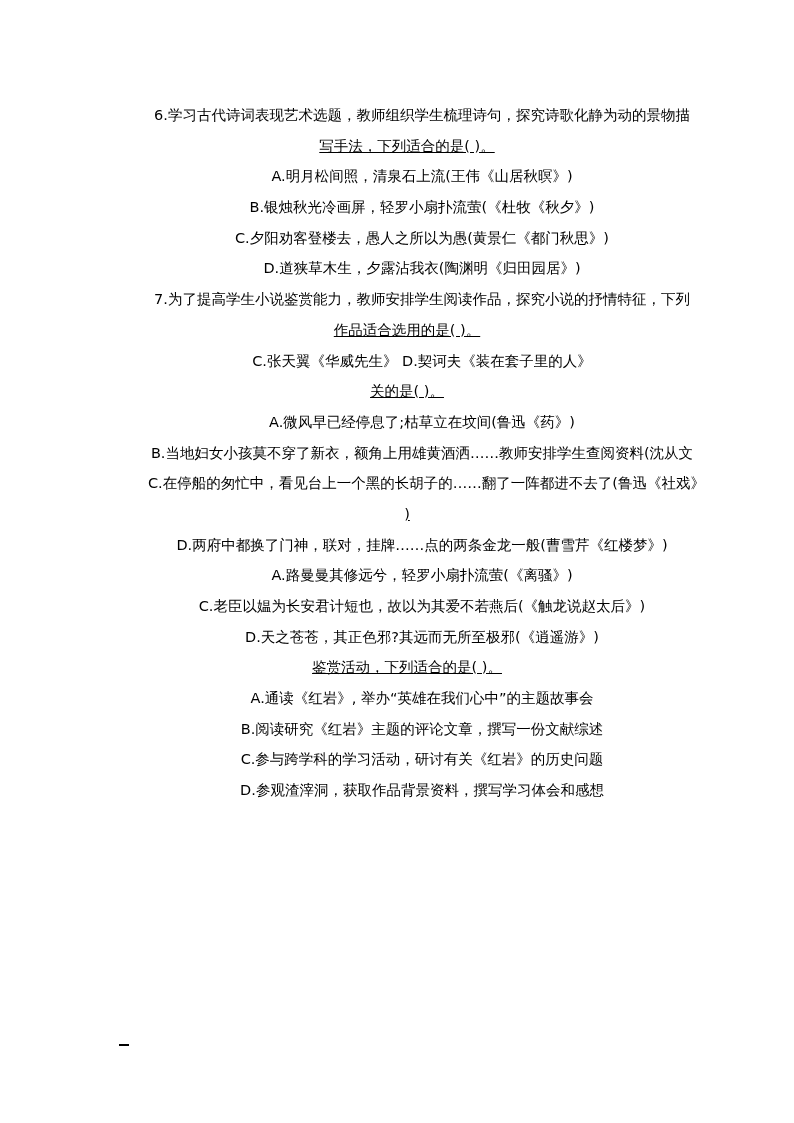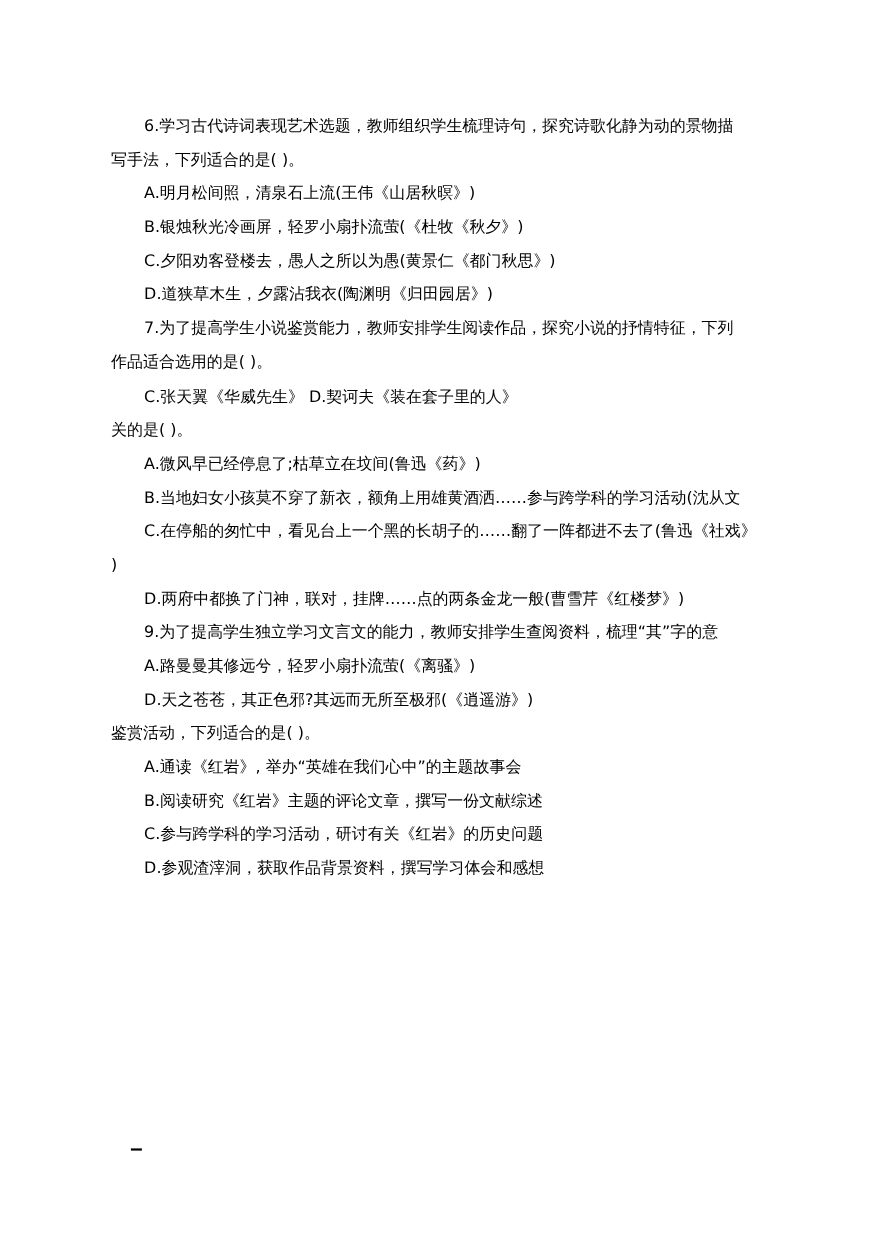--- a/index.html
+++ b/index.html
@@ -10,36 +10,38 @@
     body {
       width: 794px;
       height: 1123px;
       position: relative;
       overflow: hidden;
       font-family: "DejaVu Sans", "Liberation Sans", sans-serif;
       color: #000000;
     }
     .page {
       position: absolute;
-      left: 101px;
+      left: 118px;
       top: 100px;
       width: 578px;
+      text-align: center;
     }
     .line {
       font-size: 14.5px;
       line-height: 30.7px;
       height: 30.7px;
       white-space: nowrap;
       letter-spacing: 0px;
     }
     .indent {
       padding-left: 30px;
     }
     .cont {
       padding-left: 0;
+      text-decoration: underline;
     }
     .footer-dash {
       position: absolute;
       left: 119px;
       top: 1044px;
       width: 10px;
       height: 1.5px;
       background: #000;
     }
   </style>
@@ -59,29 +61,29 @@
 
   <div>
     <div class="line indent">7.为了提高学生小说鉴赏能力，教师安排学生阅读作品，探究小说的抒情特征，下列</div>
     <div class="line cont">作品适合选用的是( )。</div>
     <div class="line indent">C.张天翼《华威先生》 D.契诃夫《装在套子里的人》</div>
   </div>
 
   <div>
     <div class="line cont">关的是( )。</div>
     <div class="line indent">A.微风早已经停息了;枯草立在坟间(鲁迅《药》)</div>
-    <div class="line indent">B.当地妇女小孩莫不穿了新衣，额角上用雄黄酒洒……参与跨学科的学习活动(沈从文</div>
+    <div class="line indent">B.当地妇女小孩莫不穿了新衣，额角上用雄黄酒洒……教师安排学生查阅资料(沈从文</div>
     <div class="line indent">C.在停船的匆忙中，看见台上一个黑的长胡子的……翻了一阵都进不去了(鲁迅《社戏》</div>
     <div class="line cont">)</div>
     <div class="line indent">D.两府中都换了门神，联对，挂牌……点的两条金龙一般(曹雪芹《红楼梦》)</div>
   </div>
 
   <div>
-    <div class="line indent">9.为了提高学生独立学习文言文的能力，教师安排学生查阅资料，梳理“其”字的意</div>
     <div class="line indent">A.路曼曼其修远兮，轻罗小扇扑流萤(《离骚》)</div>
+    <div class="line indent">C.老臣以媪为长安君计短也，故以为其爱不若燕后(《触龙说赵太后》)</div>
     <div class="line indent">D.天之苍苍，其正色邪?其远而无所至极邪(《逍遥游》)</div>
   </div>
 
   <div>
     <div class="line cont">鉴赏活动，下列适合的是( )。</div>
     <div class="line indent">A.通读《红岩》, 举办“英雄在我们心中”的主题故事会</div>
     <div class="line indent">B.阅读研究《红岩》主题的评论文章，撰写一份文献综述</div>
     <div class="line indent">C.参与跨学科的学习活动，研讨有关《红岩》的历史问题</div>
     <div class="line indent">D.参观渣滓洞，获取作品背景资料，撰写学习体会和感想</div>
   </div>

